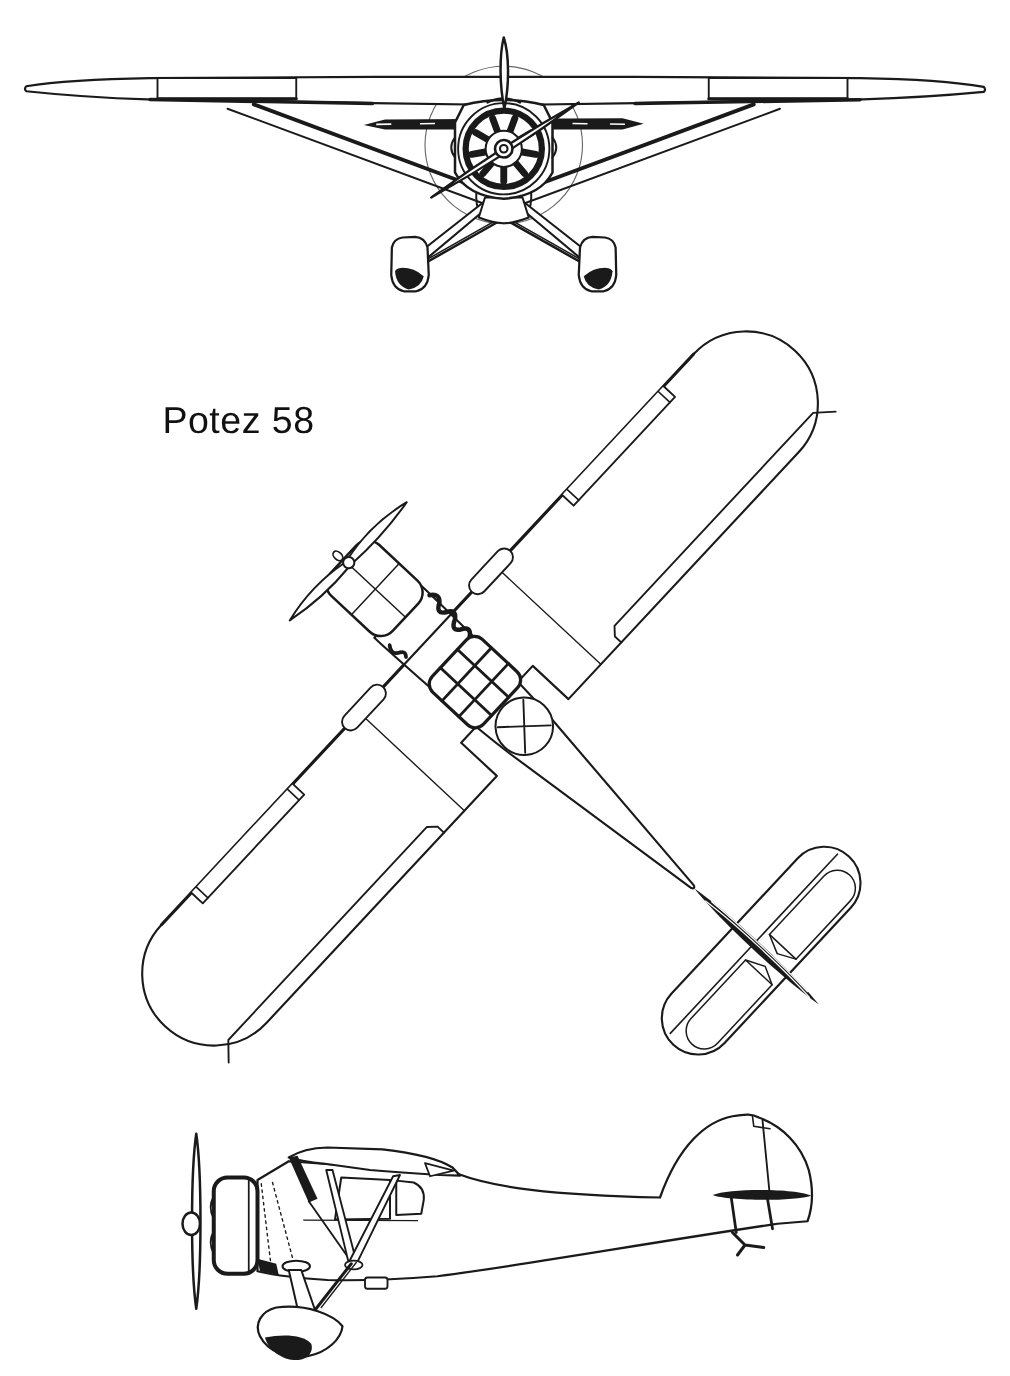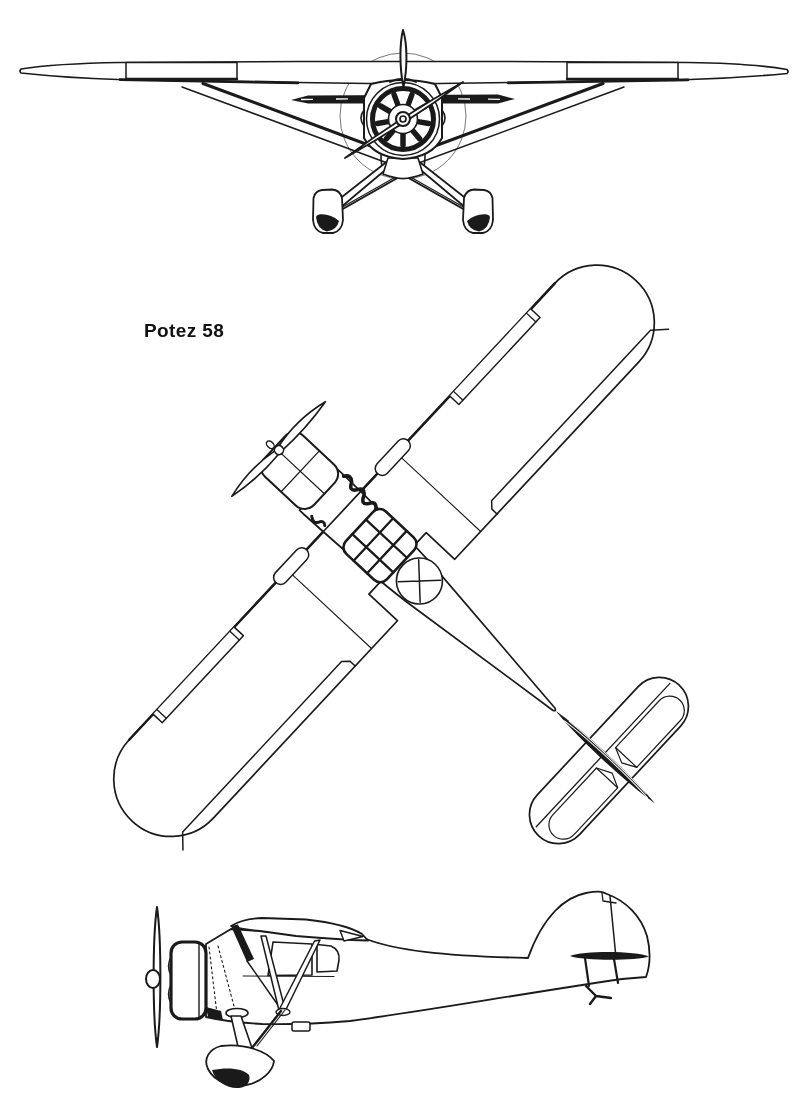--- a/index.html
+++ b/index.html
@@ -5,23 +5,23 @@
   html,body{margin:0;padding:0;background:#e8e8e8;}
   #page{
     position:relative;
     width:808px;height:1101px;
     background:#ffffff;
     overflow:hidden;
     font-family:"Liberation Sans", sans-serif;
   }
   #drawing-label{
     position:absolute;
-    left:144px;top:320px;
-    font-weight:bold;
-    font-size:19px;
+    left:130px;top:320px;
+    font-weight:normal;
+    font-size:30px;
     letter-spacing:.4px;
     color:#111;
     white-space:nowrap;
   }
   svg{position:absolute;left:0;top:0;}
   .ln{fill:none;stroke:#1a1a1a;stroke-linecap:round;stroke-linejoin:round;}
   .wh{fill:#ffffff;stroke:#1a1a1a;stroke-linecap:round;stroke-linejoin:round;}
   .dk{fill:#1a1a1a;stroke:none;}
   .faint{fill:none;stroke:#666;stroke-width:.9;}
 </style>

